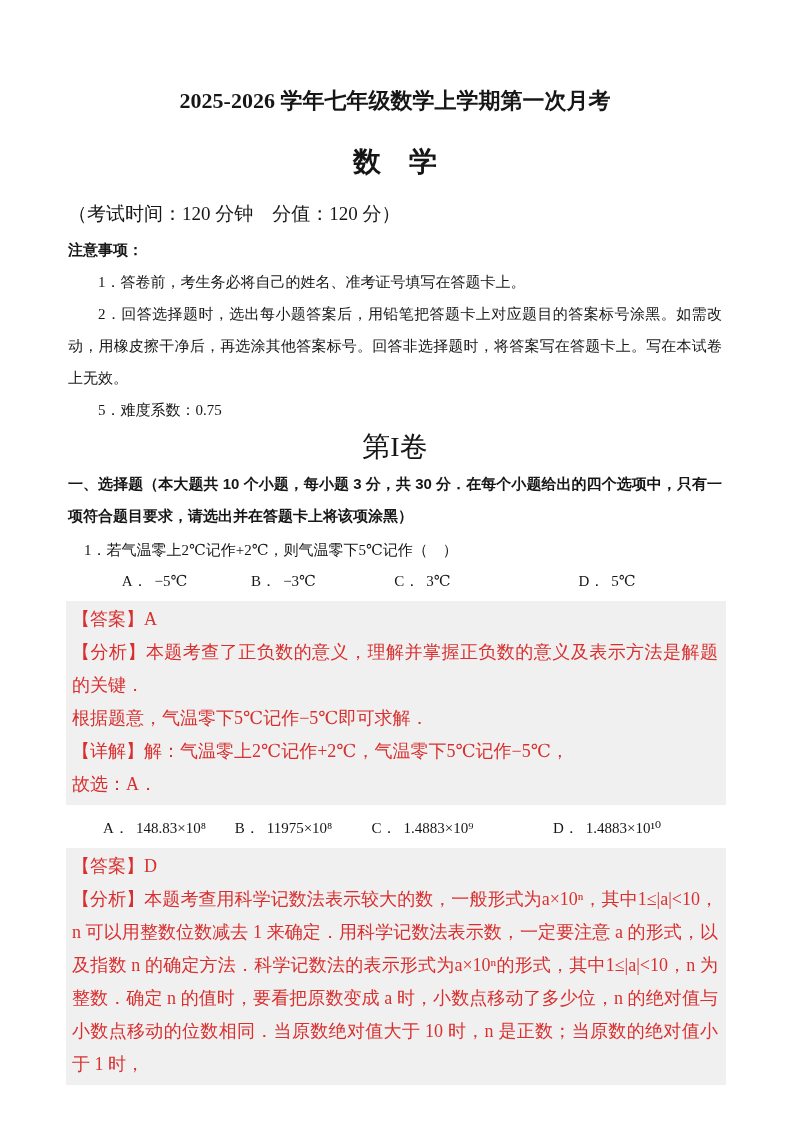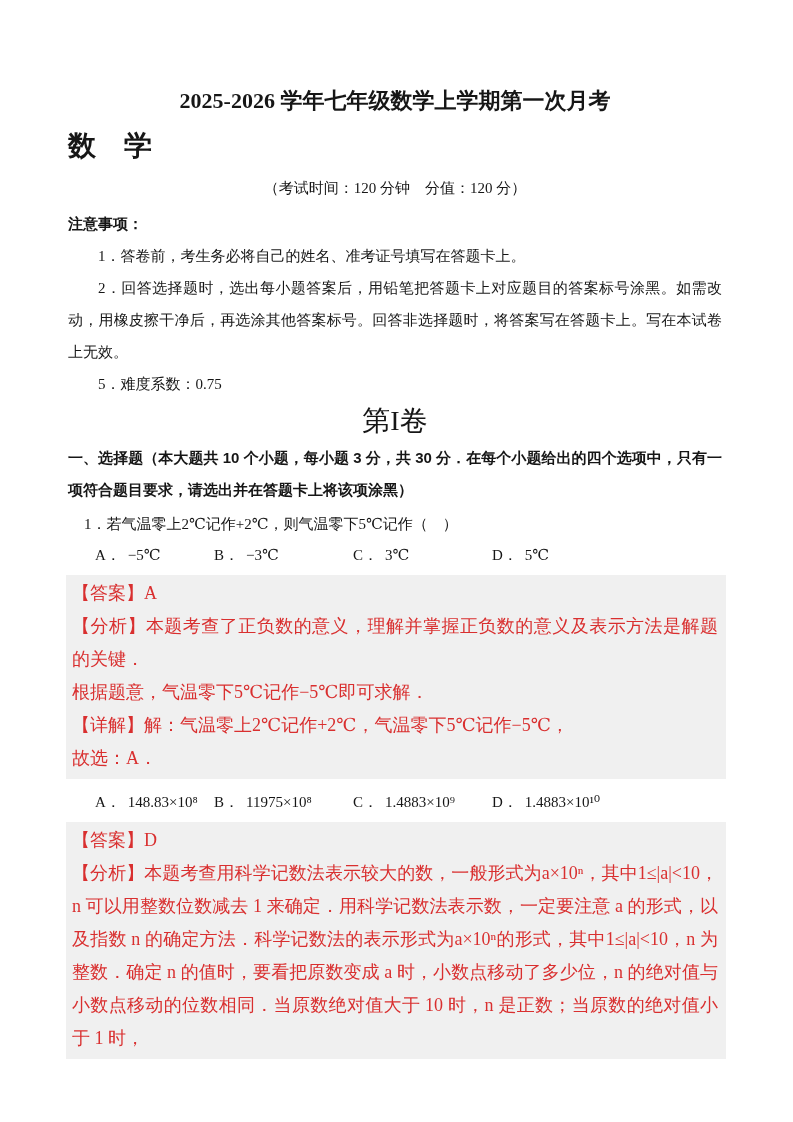--- a/index.html
+++ b/index.html
@@ -16,24 +16,24 @@
     color:var(--text-black);
   }
   .page{
     width:793px;height:1122px;
     padding:86px 71px 0 68px;
   }
   .title{
     margin:0;font-size:22px;font-weight:700;text-align:center;line-height:30px;
   }
   .subject{
-    margin-top:10px;font-size:28px;font-weight:700;text-align:left;line-height:40px;
+    margin-top:26px;font-size:28px;font-weight:700;text-align:center;line-height:40px;
   }
   .exam-info{
-    margin-top:10px;font-size:15px;text-align:center;line-height:24px;
+    margin-top:20px;font-size:19px;line-height:24px;
   }
   .notes-heading{
     margin-top:8px;font-family:"Liberation Sans","DejaVu Sans",sans-serif;
     font-weight:700;font-size:15px;line-height:32px;
   }
   .note{
     margin:0;font-size:15px;line-height:32px;text-indent:2em;text-align:justify;
   }
   .note-highlight{
     color:var(--highlight-red);font-weight:700;
@@ -44,21 +44,21 @@
   .section-heading{
     margin:2px 0 0;font-family:"Liberation Sans","DejaVu Sans",sans-serif;
     font-weight:700;font-size:15px;line-height:32px;text-align:justify;
   }
   .stem{
     margin:2px 16px 0;font-size:15px;line-height:32px;text-align:justify;
   }
   .options{
     display:flex;margin-left:27px;font-size:15px;line-height:30px;
   }
-  .opt{white-space:nowrap;}
+  .opt{white-space:nowrap;text-align:center;}
   .opt-1{width:119px;}
   .opt-2{width:139px;}
   .opt-3{width:139px;}
   .opt-4{flex:1;}
   .opt-label{margin-right:7px;}
   .answer-block{
     background:var(--answer-bg);
     color:var(--answer-red);
     margin:5px -4px 0 -2px;
     padding:2px 8px 4px 6px;

